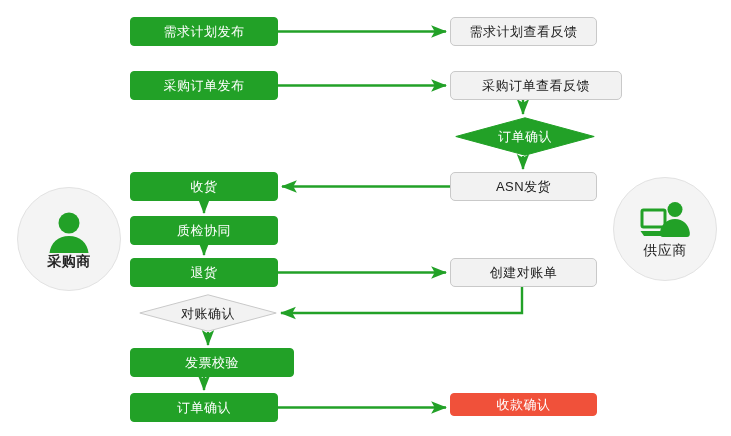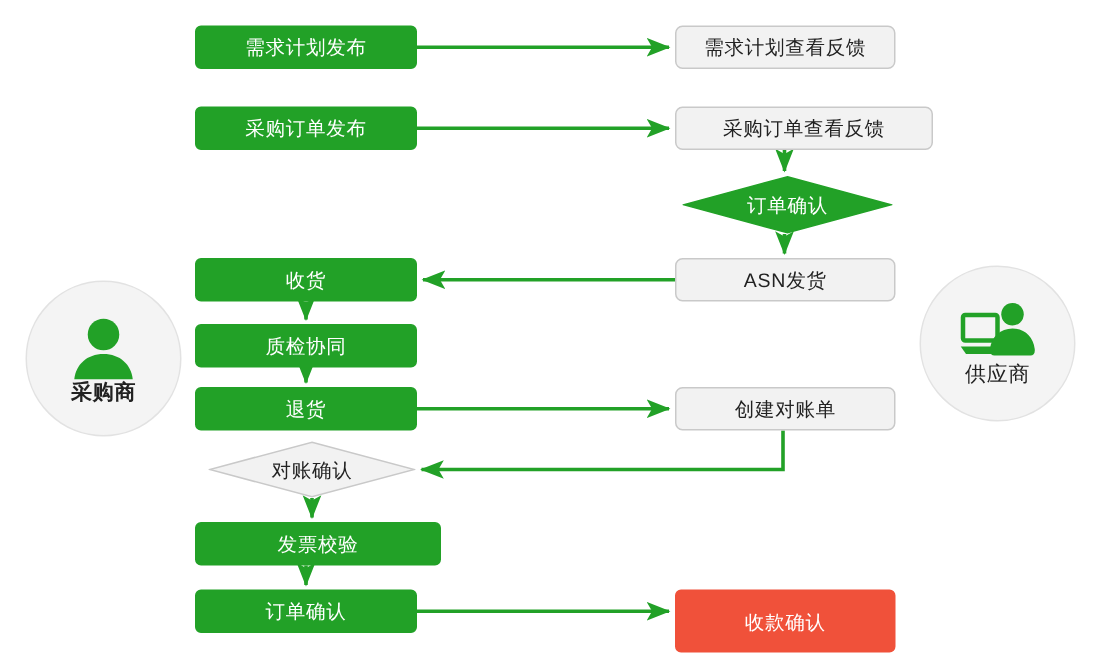--- a/index.html
+++ b/index.html
@@ -168,21 +168,21 @@
     <svg class="diamond-shape" viewBox="0 0 138 38" preserveAspectRatio="none">
       <polygon points="69,0.8 137.2,19 69,37.2 0.8,19" fill="#f2f2f2" stroke="#c9c9c9" stroke-width="1"></polygon>
     </svg>
     <span class="diamond-label">对账确认</span>
   </div>
 
   <div class="node green" style="left:130px; top:348px; width:164px; height:29px;">发票校验</div>
 
   <div class="node green" style="left:130px; top:393px; width:148px; height:29px;">订单确认</div>
 
-  <div class="node red" style="left:450px; top:393px; width:147px; height:42px;">收款确认</div>
+  <div class="node red" style="left:450px; top:393px; width:147px; height:23px;">收款确认</div>
 
   <div class="actor" style="left:17px; top:187px;font-weight:bold;">
     <svg class="actor-icon" viewBox="0 0 52 42">
       <circle cx="26" cy="12" r="10.5" fill="#22a127"></circle>
       <path d="M26,25 C15,25 7.5,32 6.5,42 L45.5,42 C44.5,32 37,25 26,25 Z" fill="#22a127"></path>
     </svg>
     <span class="actor-label">采购商</span>
   </div>
 
   <div class="actor" style="left:613px; top:177px;font-family:Liberation Serif, serif;">

